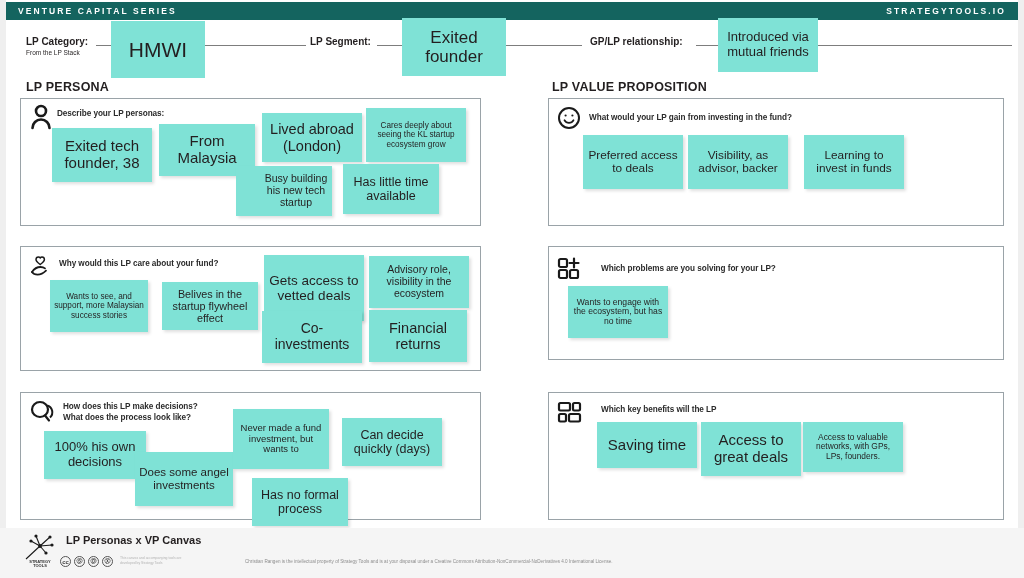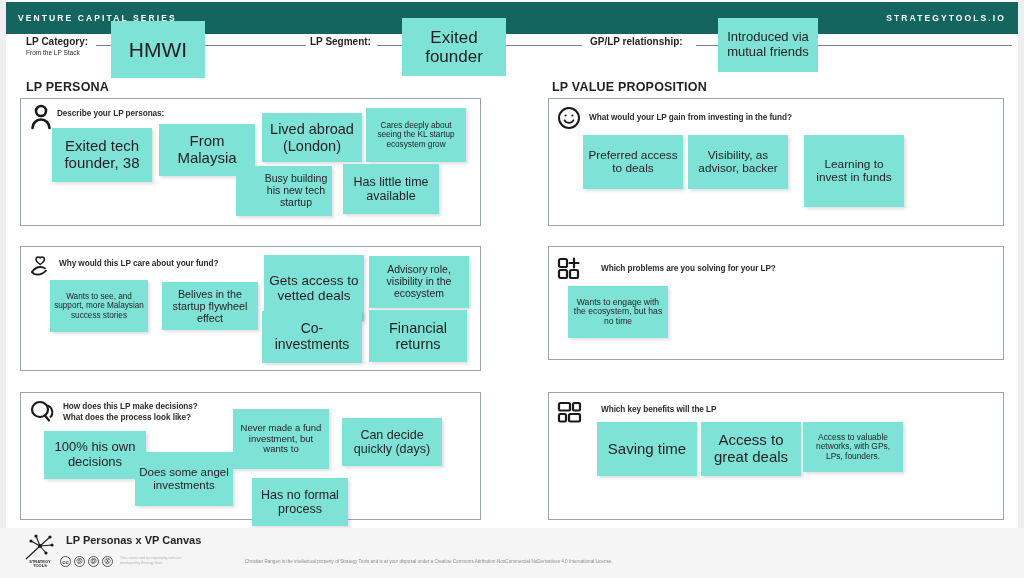--- a/index.html
+++ b/index.html
@@ -9,21 +9,21 @@
     font-family:"Liberation Sans", sans-serif;
     color:#231f20;
     position:relative;
   }
   .page{position:relative;width:1024px;height:578px;background:#fff;}
 
   
   .topbar{
     position:absolute;left:6px;top:2px;width:1012px;height:16px;
     background:#14645f;display:flex;align-items:center;
-    justify-content:space-between;padding:16px 12px;box-sizing:border-box;
+    justify-content:space-between;padding:9px 12px;box-sizing:border-box;
   }
   .topbar .brandleft{
     color:#ffffff;font-size:8.5px;font-weight:bold;letter-spacing:2.1px;
   }
   .topbar .brandright{
     color:#ffffff;font-size:8.5px;font-weight:bold;letter-spacing:2.1px;
   }
 
   
   .hdrfields{position:absolute;left:0;top:20px;width:1024px;height:56px;}
@@ -158,21 +158,21 @@
         <circle cx="12" cy="12" r="10" fill="none" stroke="#1a1a1a" stroke-width="2"></circle>
         <circle cx="8.6" cy="9.5" r="1.1" fill="#1a1a1a"></circle>
         <circle cx="15.4" cy="9.5" r="1.1" fill="#1a1a1a"></circle>
         <path d="M7.5 14.2 A5.2 5.2 0 0 0 16.5 14.2" fill="none" stroke="#1a1a1a" stroke-width="1.7" stroke-linecap="round"></path>
       </svg>
     </span>
     <div class="prompt" style="left:40px;top:14px;">What would your LP gain from investing in the fund?</div>
   </div>
   <div class="note" style="left:583px;top:135px;width:100px;height:54px;font-size:11.8px;">Preferred access to deals</div>
   <div class="note" style="left:688px;top:135px;width:100px;height:54px;font-size:11.8px;">Visibility, as advisor, backer</div>
-  <div class="note" style="left:804px;top:135px;width:100px;height:72px;font-size:11.8px;">Learning to invest in funds</div>
+  <div class="note" style="left:804px;top:135px;width:100px;height:54px;font-size:11.8px;">Learning to invest in funds</div>
 
   <div class="panel" style="left:548px;top:246px;width:456px;height:114px;">
     <span class="panelicon" style="left:8px;top:10px;">
       <svg width="28" height="24" viewBox="0 0 28 24">
         <rect x="2" y="2" width="8" height="8" rx="1.6" fill="none" stroke="#1a1a1a" stroke-width="2.2"></rect>
         <rect x="2" y="13" width="8" height="8" rx="1.6" fill="none" stroke="#1a1a1a" stroke-width="2.2"></rect>
         <rect x="13" y="13" width="8" height="8" rx="1.6" fill="none" stroke="#1a1a1a" stroke-width="2.2"></rect>
         <path d="M17 1.5v9M12.5 6h9" stroke="#1a1a1a" stroke-width="2.2" stroke-linecap="round"></path>
       </svg>
     </span>
@@ -184,21 +184,21 @@
     <span class="panelicon" style="left:8px;top:7px;">
       <svg width="28" height="26" viewBox="0 0 28 26">
         <rect x="2" y="3" width="11" height="7.5" rx="1.4" fill="none" stroke="#1a1a1a" stroke-width="2.2"></rect>
         <rect x="16" y="3" width="7" height="7.5" rx="1.4" fill="none" stroke="#1a1a1a" stroke-width="2.2"></rect>
         <rect x="2" y="14" width="7" height="7.5" rx="1.4" fill="none" stroke="#1a1a1a" stroke-width="2.2"></rect>
         <rect x="12" y="14" width="11" height="7.5" rx="1.4" fill="none" stroke="#1a1a1a" stroke-width="2.2"></rect>
       </svg>
     </span>
     <div class="prompt" style="left:52px;top:12px;">Which key benefits will the LP</div>
   </div>
-  <div class="note" style="left:597px;top:422px;width:100px;height:54px;font-size:15px;">Saving time</div>
+  <div class="note" style="left:597px;top:422px;width:100px;height:46px;font-size:15px;">Saving time</div>
   <div class="note" style="left:701px;top:422px;width:100px;height:54px;font-size:15px;">Access to great deals</div>
   <div class="note" style="left:803px;top:422px;width:100px;height:50px;font-size:8.4px;">Access to valuable networks, with GPs, LPs, founders.</div>
 
   <div class="footwrap">
     
   </div>
 
   <span class="logo">
     <svg width="36" height="30" viewBox="0 0 36 30">
       <g stroke="#1a1a1a" stroke-width="1.1" fill="none">

